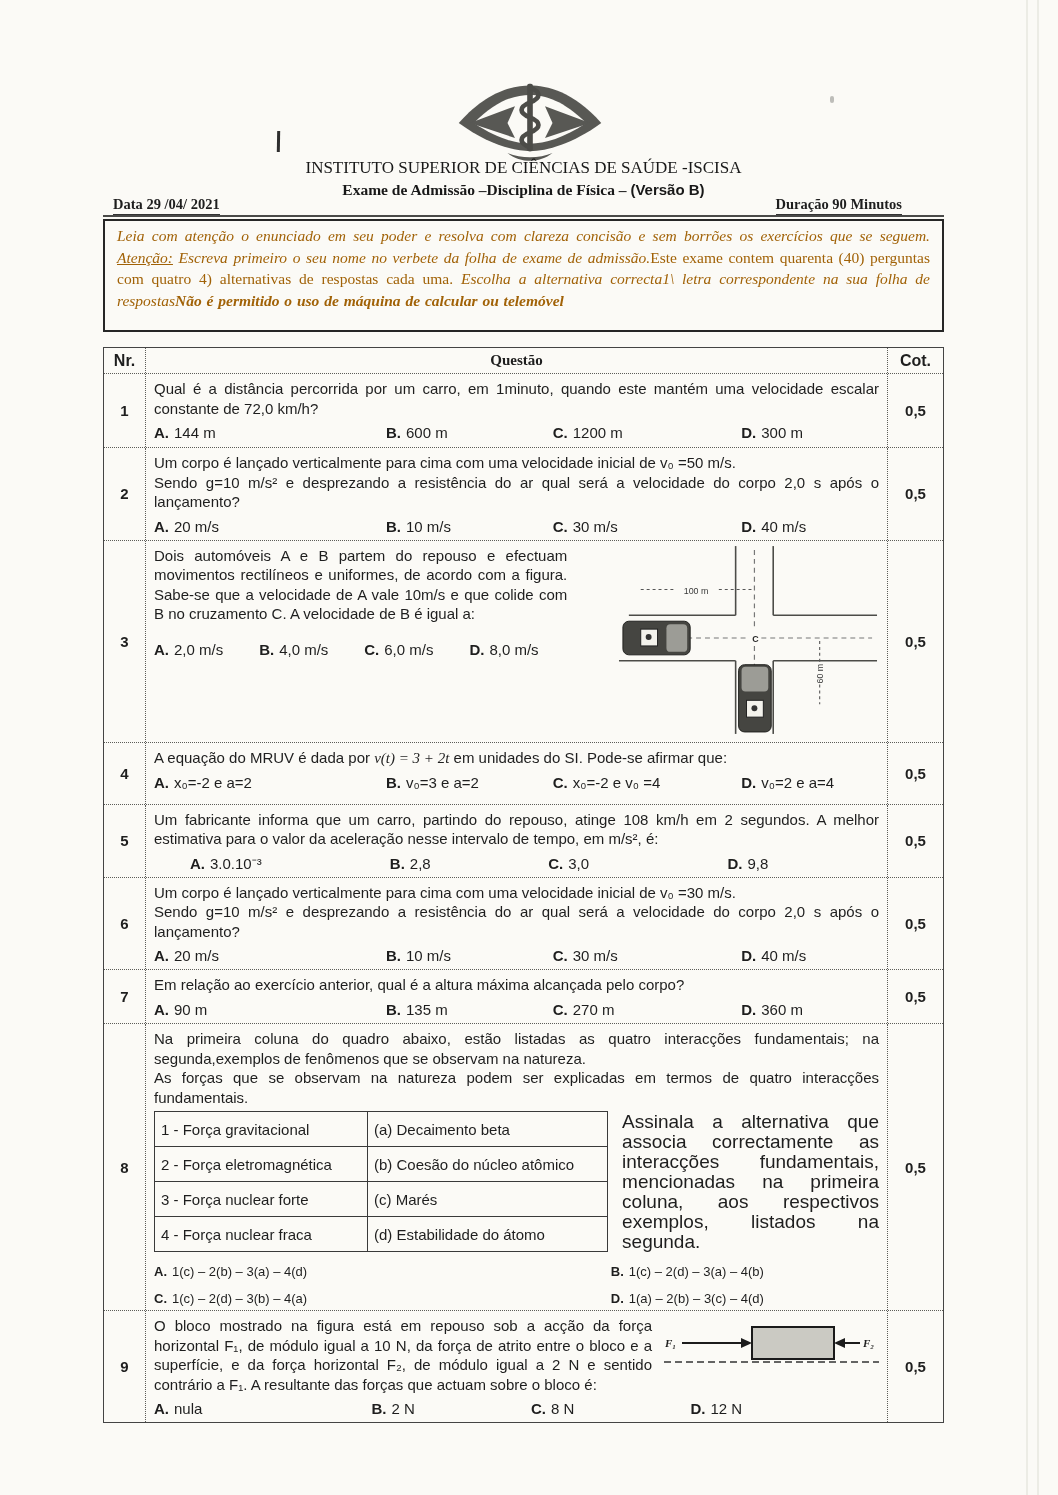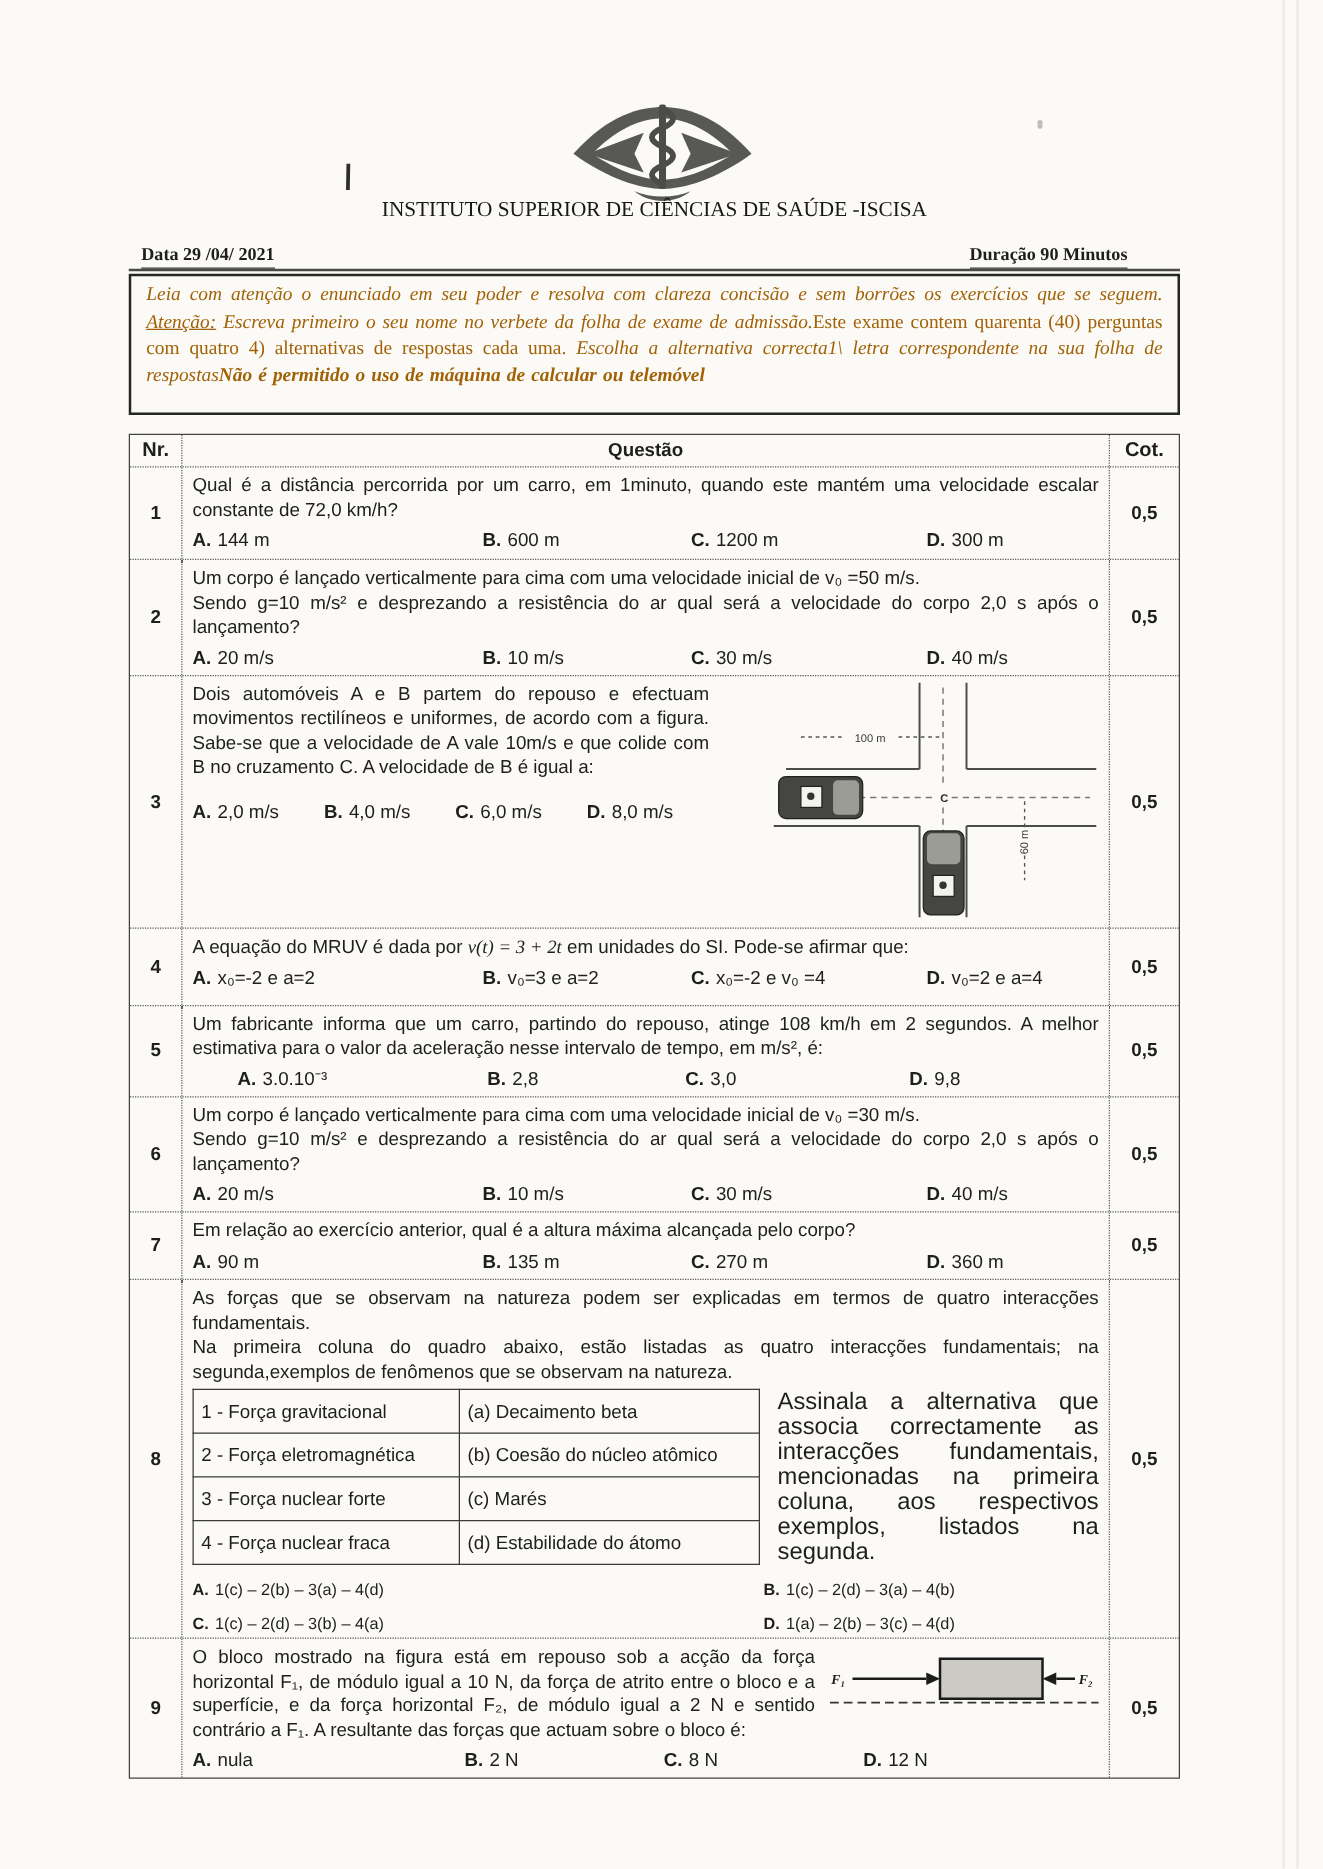--- a/index.html
+++ b/index.html
@@ -21,21 +21,21 @@
   .itu{font-style:italic;text-decoration:underline;}
   .bi{font-style:italic;font-weight:bold;}
   .rm{font-style:normal;}
   .qtable{position:absolute;left:103px;top:347px;width:841px;border:1.6px solid #444;box-sizing:border-box;background:transparent;}
   .qrow{display:flex;border-top:1.6px dotted #5c5c58;box-sizing:border-box;}
   .qrow.first{border-top:none;}
   .c-nr{width:42px;flex:0 0 42px;border-right:1.6px dotted #5c5c58;display:flex;align-items:center;justify-content:center;font-weight:bold;font-size:15px;box-sizing:border-box;}
   .c-q{flex:1;padding:5px 8px 4px 8px;box-sizing:border-box;min-width:0;}
   .c-cot{width:56px;flex:0 0 56px;border-left:1.6px dotted #5c5c58;display:flex;align-items:center;justify-content:center;font-weight:bold;font-size:15px;box-sizing:border-box;}
   .thead{min-height:25px;}
-  .thead .c-q{display:flex;align-items:center;justify-content:center;font-weight:bold;font-size:15px;padding:2px;}
+  .thead .c-q{display:flex;align-items:center;justify-content:center;font-weight:bold;font-size:15px;padding:2px;font-family:Liberation Serif, serif;}
   .thead .c-nr,.thead .c-cot{font-size:16px;}
   .qt{margin:0;font-size:15px;line-height:19.5px;}
   .just{text-align:justify;}
   .sp{word-spacing:6px;}
   .math{font-family:"Liberation Serif",serif;font-style:italic;}
   .opts{display:grid;grid-template-columns:32% 23% 26% 19%;margin-top:5px;font-size:15px;line-height:19px;}
   .ol{font-weight:bold;margin-right:5px;}
   .opts4{grid-template-columns:repeat(4,25%);width:58%;margin-top:16px;}
   .opts-q5{padding-left:36px;grid-template-columns:29% 23% 26% 22%;box-sizing:border-box;}
   .opts-q9{grid-template-columns:30% 22% 22% 26%;clear:both;}
@@ -61,20 +61,21 @@
     <path d="M4,44 C34,10 62,4 80,4 C98,4 126,10 156,44 C126,66 98,74 80,74 C62,74 34,66 4,44 Z" fill="#585854"></path>
     <path d="M20,44 C44,20 64,14 80,14 C96,14 116,20 140,44 C116,60 96,66 80,66 C64,66 44,60 20,44 Z" fill="#fbfaf6"></path>
     <path d="M16,44 L64,26 L56,44 L64,60 Z" fill="#585854"></path>
     <path d="M144,44 L96,26 L104,44 L96,60 Z" fill="#585854"></path>
     <rect x="77" y="2" width="6" height="72" rx="2" fill="#4c4c48"></rect>
     <path d="M80,6 c12,5 12,11 0,16 c-12,5 -12,11 0,16 c12,5 12,11 0,16 c-12,5 -12,11 0,16" stroke="#4c4c48" stroke-width="5" fill="none"></path>
     <path d="M56,76 C70,87 90,87 104,76 C90,82 70,82 56,76 Z" fill="#585854"></path>
   </svg>
 
   <div class="title1">INSTITUTO SUPERIOR DE CIÊNCIAS DE SAÚDE -ISCISA</div>
+  <div class="title2"><span>Exame de Admissão –Disciplina de  Física – </span><span class="ver">(Versão B)</span></div>
   <div class="meta-row">
     <span class="ml">Data 29 /04/ 2021</span>
     <span class="mr">Duração 90 Minutos</span>
   </div>
   <div class="rule"></div>
 
   <div class="instructions">
     <span class="it">Leia com atenção o enunciado em seu poder e resolva com clareza concisão e sem borrões os exercícios que se seguem. </span><span class="itu">Atenção:</span><span class="it"> Escreva primeiro o seu nome no verbete da folha de exame de admissão.</span><span class="rm">Este exame contem quarenta (40) perguntas com quatro 4) alternativas de respostas cada uma. </span><span class="it">Escolha a alternativa correcta1\ letra correspondente na sua folha de respostas</span><span class="bi">Não é permitido o uso de máquina de calcular ou telemóvel</span>
   </div>
 
@@ -221,22 +222,22 @@
           <span><span class="ol">C.</span><span>270 m</span></span>
           <span><span class="ol">D.</span><span>360 m</span></span>
         </div>
       </div>
       <div class="c-cot">0,5</div>
     </div>
 
     <div class="qrow" style="min-height:236px;">
       <div class="c-nr">8</div>
       <div class="c-q">
+        <p class="qt just">Na primeira coluna do quadro abaixo, estão listadas as quatro interacções fundamentais; na segunda,exemplos de fenômenos que se observam na natureza.</p>
         <p class="qt just sp">As forças que se observam na natureza podem ser explicadas em termos de quatro interacções fundamentais.</p>
-        <p class="qt just">Na primeira coluna do quadro abaixo, estão listadas as quatro interacções fundamentais; na segunda,exemplos de fenômenos que se observam na natureza.</p>
         <div class="q8-mid">
           <table class="q8t">
             <tbody>
               <tr>
                   <td class="cl">1 - Força gravitacional</td>
                   <td>(a)  Decaimento beta</td>
                 </tr>
               <tr>
                   <td class="cl">2 - Força eletromagnética</td>
                   <td>(b)  Coesão do núcleo atômico</td>

